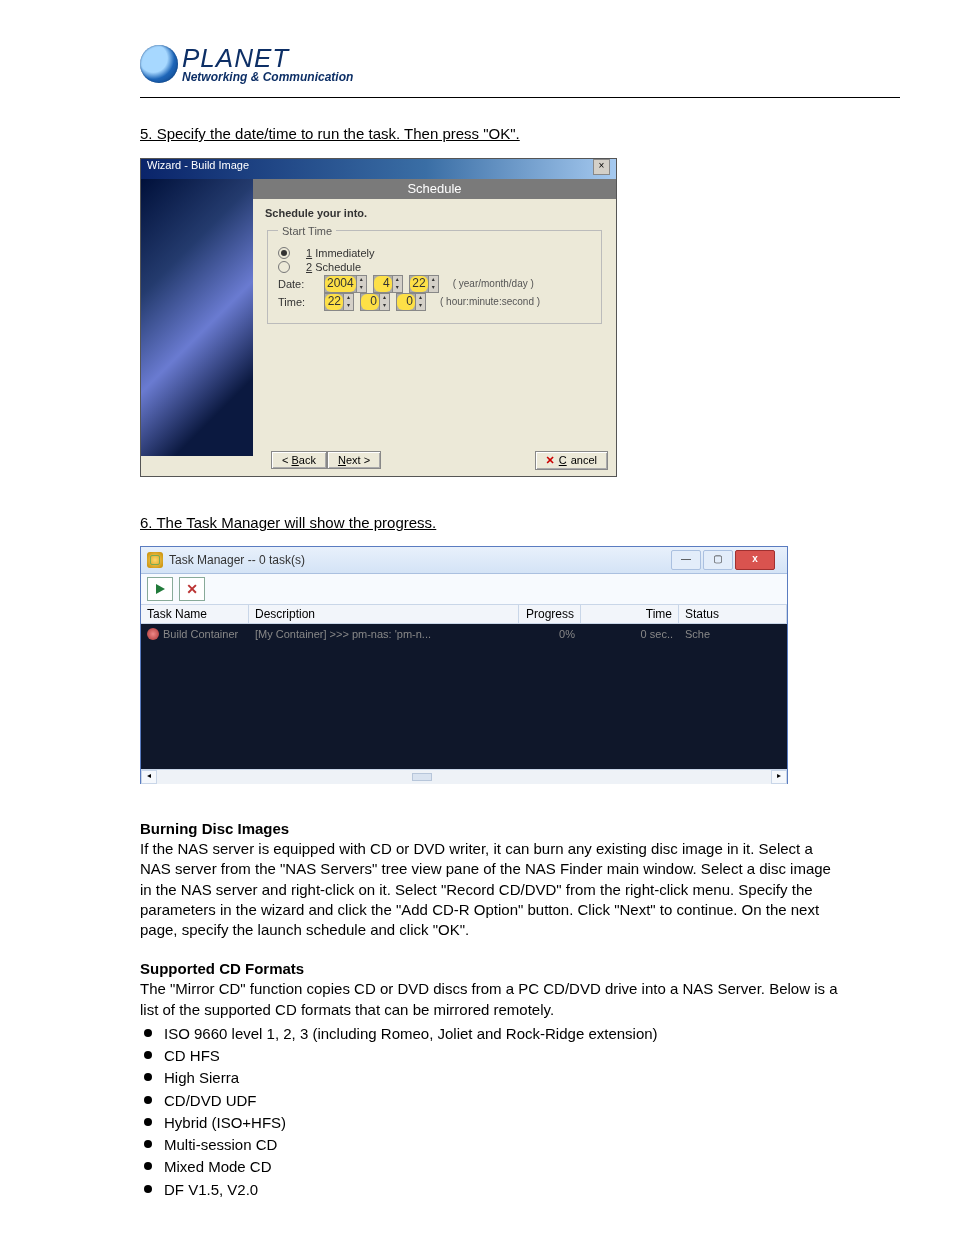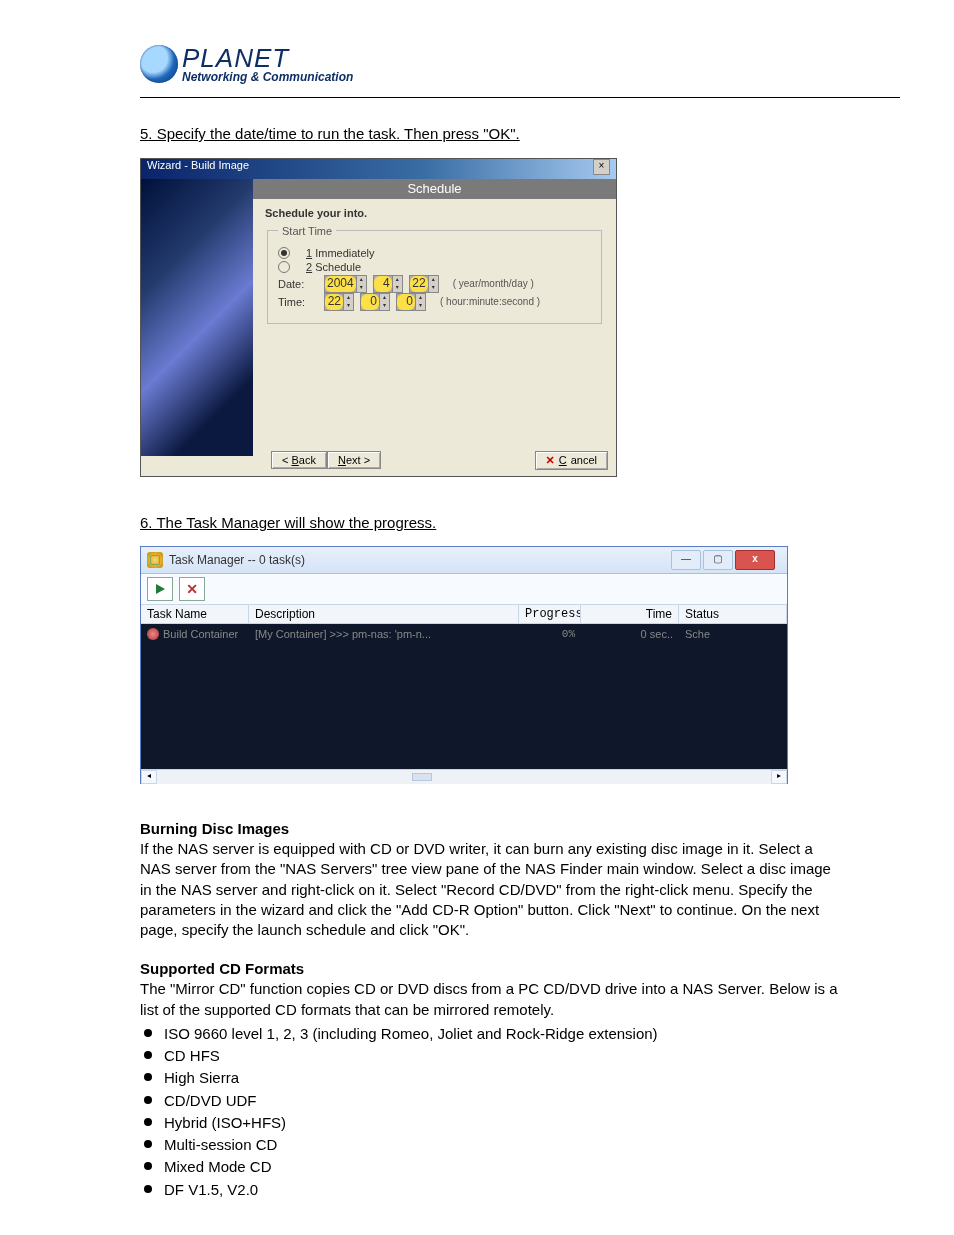--- a/index.html
+++ b/index.html
@@ -108,21 +108,21 @@
   .dlg2-icon::after{content:"";position:absolute;inset:3px;border:1px solid #7a5; border-radius:2px;}
   .dlg2-winbtns { margin-left:auto; display:flex; gap:2px; }
   .wb { width:28px; height:18px; border:1px solid #aac0e0; background:#e3edfa; font-size:10px; text-align:center; line-height:16px; border-radius:2px; }
   .wb.close { background:#d9534f; color:#fff; border-color:#a03030; width:38px; font-weight:bold;}
   .dlg2-toolbar { height:30px; background:#f7fafe; border-bottom:1px solid #c9d6e8; display:flex; align-items:center; gap:6px; padding:0 6px;}
   .tbbtn { width:24px; height:22px; border:1px solid #8a9; background:#fff; display:flex; align-items:center; justify-content:center; }
   .tri { width:0; height:0; border-top:5px solid transparent; border-bottom:5px solid transparent; border-left:9px solid #217a3a; }
   .xx { color:#b33; font-size:14px; font-weight:bold; }
   .dlg2-cols { display:flex; height:18px; background:#f2f5fa; border-bottom:1px solid #c9d6e8; font-size:12px; }
   .col { border-right:1px solid #c9d6e8; padding:2px 6px; box-sizing:border-box; overflow:hidden; white-space:nowrap;}
-  .c-task{width:108px;} .c-desc{width:270px;} .c-prog{width:62px; text-align:right;font-family:Liberation Mono, monospace;} .c-time{width:98px; text-align:right;} .c-stat{flex:1;}
+  .c-task{width:108px;} .c-desc{width:270px;} .c-prog{width:62px; text-align:right;} .c-time{width:98px; text-align:right;} .c-stat{flex:1;}
   .dlg2-row { display:flex; font-size:11px; color:#888; padding-top:2px;}
   .dlg2-row .col { border-right:none; }
   .rowicon { width:12px; height:12px; background:radial-gradient(#e88,#a33); border-radius:50%; display:inline-block; margin-right:4px; vertical-align:-2px;}
   .dlg2-body { height:145px; background:#0f172a; }
   .dlg2-scroll { height:14px; background:#eef2f7; border-top:1px solid #c9d6e8; position:relative;}
   .sc-l,.sc-r{ width:14px; height:12px; border:1px solid #c9d6e8; background:#f5f8fc; position:absolute; top:0; font-size:8px; text-align:center; line-height:10px;}
   .sc-l{left:0;} .sc-r{right:0;}
   .sc-th{ position:absolute; left:42%; top:3px; width:18px; height:6px; background:#d9e3f0; border:1px solid #b7c6da;}
   
   ul.dots { list-style:none; padding:0; margin:4px 0;}

